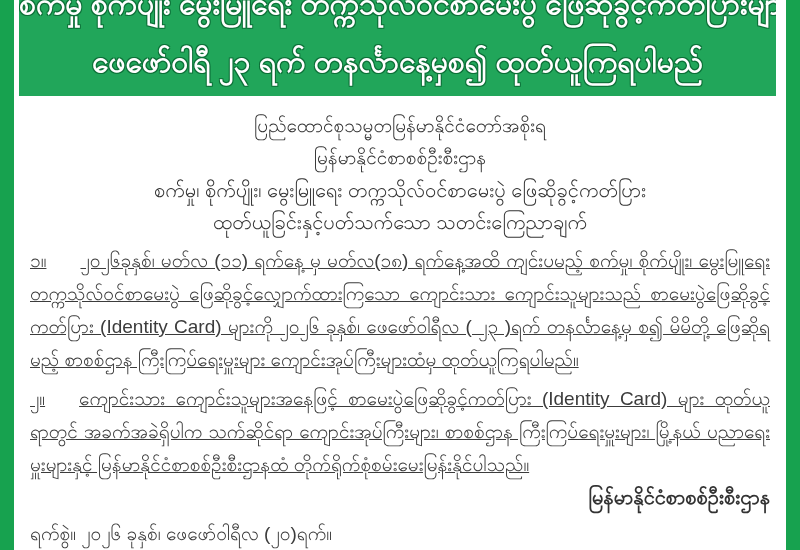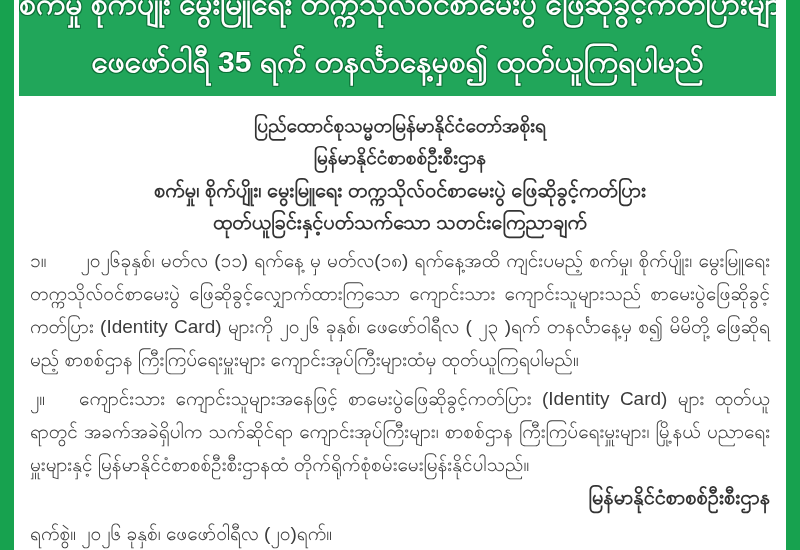--- a/index.html
+++ b/index.html
@@ -49,32 +49,33 @@
   
   .doc {
     position: absolute;
     top: 110px;
     left: 30px;
     width: 740px;
     color: #3c3c3c;
   }
   .doc-heading {
     text-align: center;
-    font-weight: bold;
+    font-weight: normal;
     font-size: 19px;
     line-height: 32px;
     color: #333333;
     margin: 0;
   }
   .doc-heading.big { font-size: 20px; }
   .doc-para {
     margin: 6px 0 0 0;
     font-size: 19px;
     line-height: 33px;
     text-align: justify;
+    text-decoration: underline;
   }
   .para-number { font-weight: normal; }
   .para-gap { display: inline-block; width: 34px; }
   .signature {
     margin: 0;
     text-align: right;
     font-weight: bold;
     font-size: 20px;
     line-height: 32px;
     color: #333333;
@@ -88,21 +89,21 @@
 </head>
 <body>
 
 <div class="page">
 
   <div class="frame-strip frame-left"></div>
   <div class="frame-strip frame-right"></div>
 
   <div class="banner">
     <div class="banner-line banner-line1">စက်မှု စိုက်ပျိုး မွေးမြူရေး တက္ကသိုလ်ဝင်စာမေးပွဲ ဖြေဆိုခွင့်ကတ်ပြားများ</div>
-    <div class="banner-line banner-line2">ဖေဖော်ဝါရီ 35 ရက် တနင်္လာနေ့မှစ၍ ထုတ်ယူကြရပါမည်</div>
+    <div class="banner-line banner-line2">ဖေဖော်ဝါရီ ၂၃ ရက် တနင်္လာနေ့မှစ၍ ထုတ်ယူကြရပါမည်</div>
   </div>
 
   <div class="doc">
 
     <p class="doc-heading">ပြည်ထောင်စုသမ္မတမြန်မာနိုင်ငံတော်အစိုးရ</p>
     <p class="doc-heading">မြန်မာနိုင်ငံစာစစ်ဦးစီးဌာန</p>
     <p class="doc-heading big">စက်မှု၊ စိုက်ပျိုး၊ မွေးမြူရေး တက္ကသိုလ်ဝင်စာမေးပွဲ ဖြေဆိုခွင့်ကတ်ပြား</p>
     <p class="doc-heading big">ထုတ်ယူခြင်းနှင့်ပတ်သက်သော သတင်းကြေညာချက်</p>
 
     <p class="doc-para"><span class="para-number">၁။</span><span class="para-gap"></span><span>၂၀၂၆ခုနှစ်၊ မတ်လ (၁၁) ရက်နေ့ မှ မတ်လ(၁၈) ရက်နေ့အထိ ကျင်းပမည့် စက်မှု၊ စိုက်ပျိုး၊ မွေးမြူရေး တက္ကသိုလ်ဝင်စာမေးပွဲ ဖြေဆိုခွင့်လျှောက်ထားကြသော ကျောင်းသား ကျောင်းသူများသည် စာမေးပွဲဖြေဆိုခွင့်ကတ်ပြား (Identity Card) များကို ၂၀၂၆ ခုနှစ်၊ ဖေဖော်ဝါရီလ ( ၂၃ )ရက် တနင်္လာနေ့မှ စ၍ မိမိတို့ ဖြေဆိုရမည့် စာစစ်ဌာန ကြီးကြပ်ရေးမှူးများ ကျောင်းအုပ်ကြီးများထံမှ ထုတ်ယူကြရပါမည်။</span></p>

